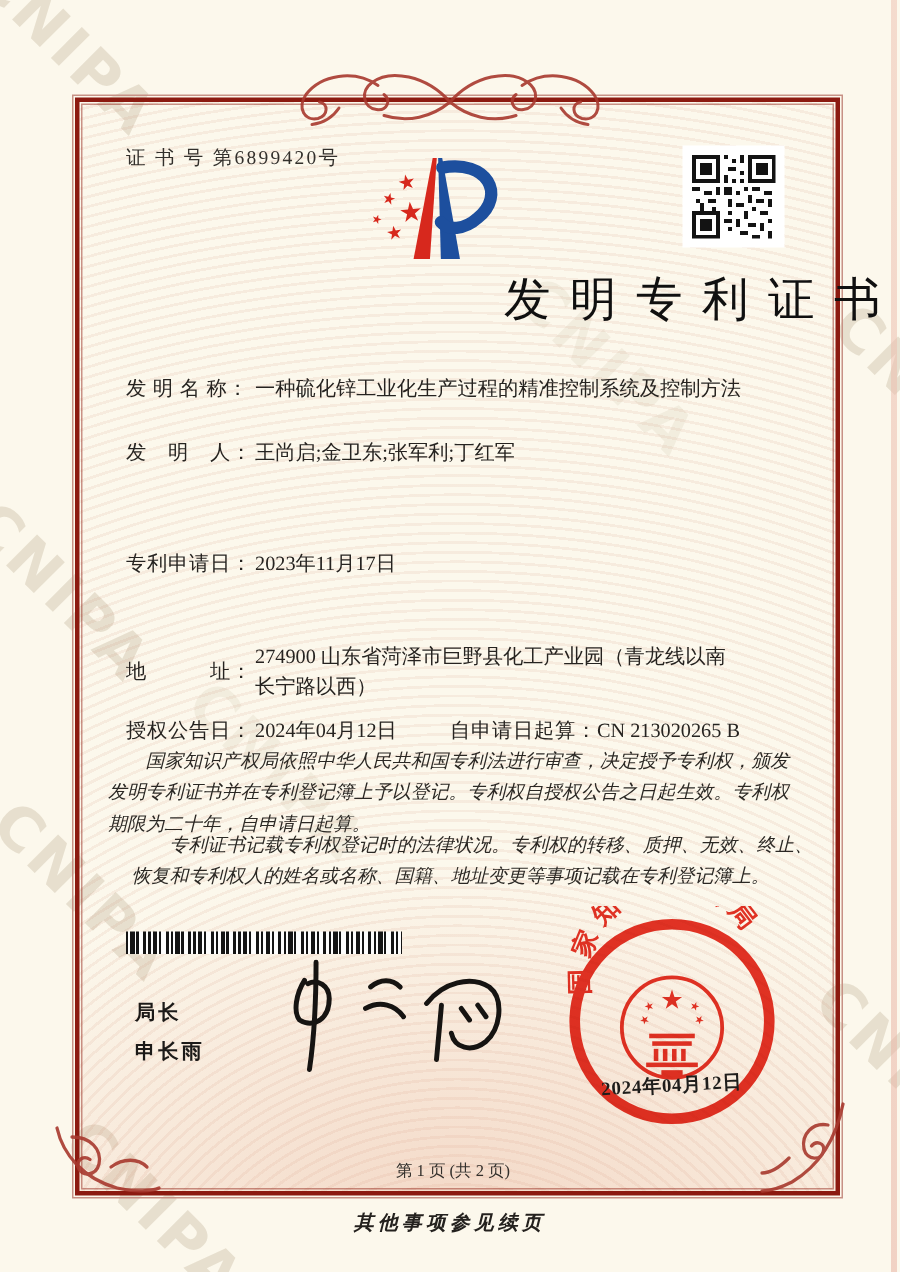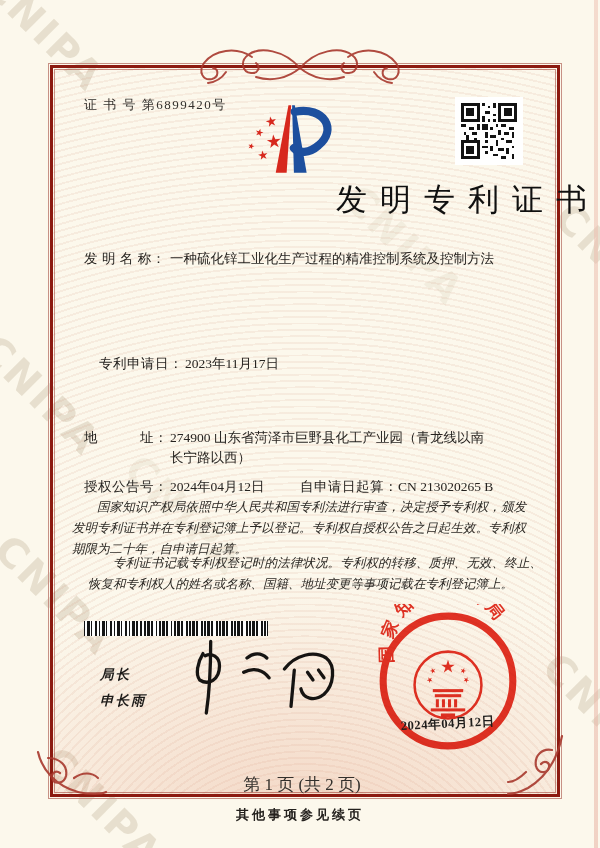--- a/index.html
+++ b/index.html
@@ -34,47 +34,47 @@
   .cert-no { position:absolute; left:84px; top:96px; font-size:13px;
     letter-spacing:1.5px; color:#33302c; }
   .logo { position:absolute; left:243px; top:100px; }
   .qr { position:absolute; left:455px; top:97px; width:68px; height:68px;
     background:#fff; padding:6px; }
   .title { position:absolute; left:0; right:0; top:179px; text-align:right;
     font-size:31px; font-weight:normal; letter-spacing:13px; text-indent:13px; color:#101010; }
 
   
   .field { position:absolute; left:84px; width:440px; display:flex;
-    font-size:13.5px; line-height:20px; color:#262320; }
+    font-size:13.5px; line-height:20px; color:#262320;align-items:center; }
   .flabel { flex:0 0 86px; white-space:pre; letter-spacing:.5px; }
   .fvalue { flex:1; white-space:pre-wrap; }
   .field.grant .fvalue.first { flex:0 0 130px; }
   .field.grant .flabel.second { flex:0 0 86px; }
 
   
   .para { position:absolute; left:72px; width:454px; font-size:12.5px;
     line-height:1.66; text-align:justify; text-indent:2em; font-style:italic;
     color:#2b2824; }
 
   
   .barcode { position:absolute; left:84px; top:621px; width:184px; height:15px;
     background:repeating-linear-gradient(90deg,
       #141414 0 1.5px, #fdfdfd 1.5px 3px,
       #141414 3px 6px, #fdfdfd 6px 7px,
       #141414 7px 8.5px, #fdfdfd 8.5px 11.5px,
       #141414 11.5px 13.5px, #fdfdfd 13.5px 15px); }
-  .signer { position:absolute; left:100px; font-family:"Liberation Sans", sans-serif;
-    font-size:13.5px; font-weight:600; color:#1c1a18; letter-spacing:2px;font-style:italic; }
+  .signer { position:absolute; left:90px; font-family:"Liberation Sans", sans-serif;
+    font-size:13.5px; font-weight:600; color:#1c1a18; letter-spacing:2px; }
   .signature { position:absolute; left:168px; top:636px; }
   .seal { position:absolute; left:372px; top:604px; mix-blend-mode:multiply; opacity:.95; }
 
   .page-ind { position:absolute; left:4px; right:0; top:773px; text-align:center;
-    font-size:17px; color:#33302c; }
+    font-size:11px; color:#33302c; }
   .cont-note { position:absolute; left:0; right:0; top:806px; text-align:center;
-    font-size:13px; font-weight:600; letter-spacing:3px; color:#24211e; }
+    font-size:13px; font-style:italic; font-weight:600; letter-spacing:3px; color:#24211e; }
 </style>
 </head>
 <body>
 
 <div class="page">
 
   <span class="wm" style="left:-30px; top:8px;">CNIPA</span>
   <span class="wm" style="left:540px; top:240px;">CNIPA</span>
   <span class="wm" style="left:-34px; top:372px;">CNIPA</span>
   <span class="wm" style="left:-20px; top:572px;">CNIPA</span>
@@ -184,31 +184,35 @@
       </g>
     </svg>
   </div>
 
   <div class="title">发明专利证书</div>
 
   <div class="field" style="top:249px;">
     <span class="flabel">发 明 名 称：</span>
     <span class="fvalue">一种硫化锌工业化生产过程的精准控制系统及控制方法</span>
   </div>
-  <div class="field" style="top:354px;margin-left:15px;">
+  <div class="field" style="top:292px;">
+    <span class="flabel">发　明　人：</span>
+    <span class="fvalue">王尚启;金卫东;张军利;丁红军</span>
+  </div>
+  <div class="field" style="top:366px;">
     <span class="flabel">专利申请日：</span>
     <span class="fvalue">2023年11月17日</span>
   </div>
   <div class="field" style="top:428px;">
     <span class="flabel">地　　　址：</span>
     <span class="fvalue">274900 山东省菏泽市巨野县化工产业园（青龙线以南
 长宁路以西）</span>
   </div>
   <div class="field grant" style="top:477px;">
-    <span class="flabel">授权公告号：</span>
+    <span class="flabel">授权公告日：</span>
     <span class="fvalue first">2024年04月12日</span>
     <span class="flabel second">自申请日起算：</span>
     <span class="fvalue">CN 213020265 B</span>
   </div>
 
   <div class="para" style="top:497px;">国家知识产权局依照中华人民共和国专利法进行审查，决定授予专利权，颁发发明专利证书并在专利登记簿上予以登记。专利权自授权公告之日起生效。专利权期限为二十年，自申请日起算。</div>
   <div class="para" style="top:553px;margin-left:16px;">专利证书记载专利权登记时的法律状况。专利权的转移、质押、无效、终止、恢复和专利权人的姓名或名称、国籍、地址变更等事项记载在专利登记簿上。</div>
 
   <div class="barcode"></div>
 

